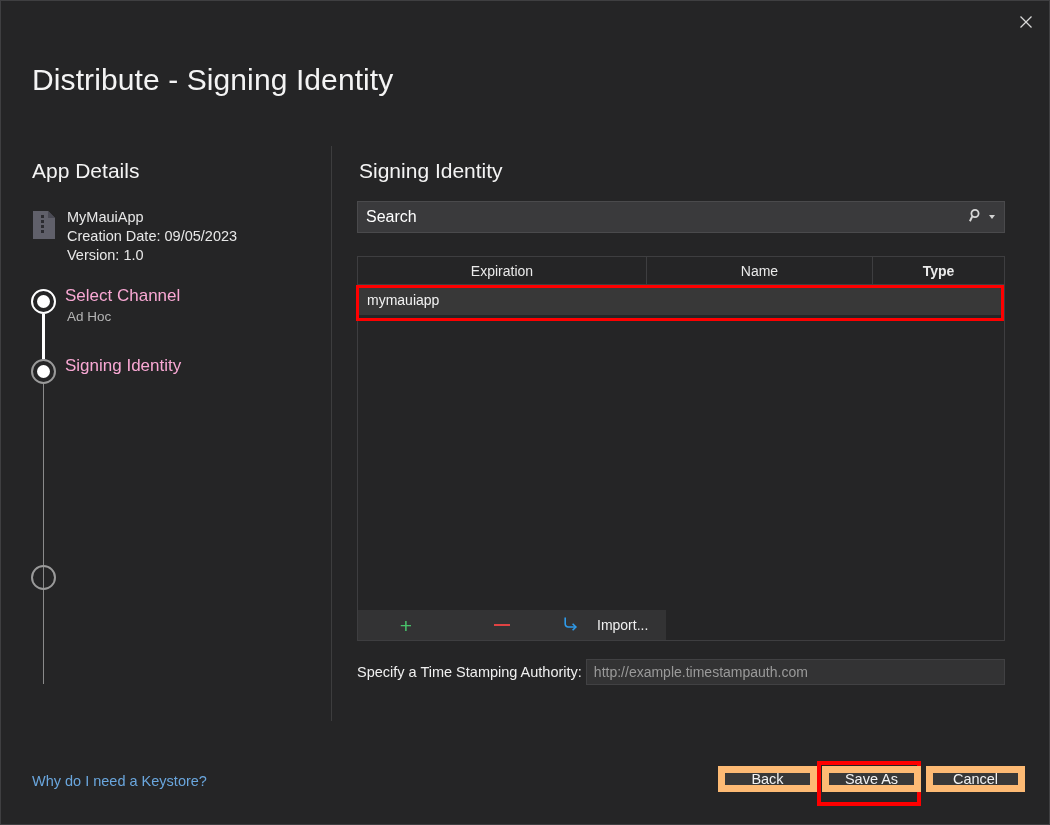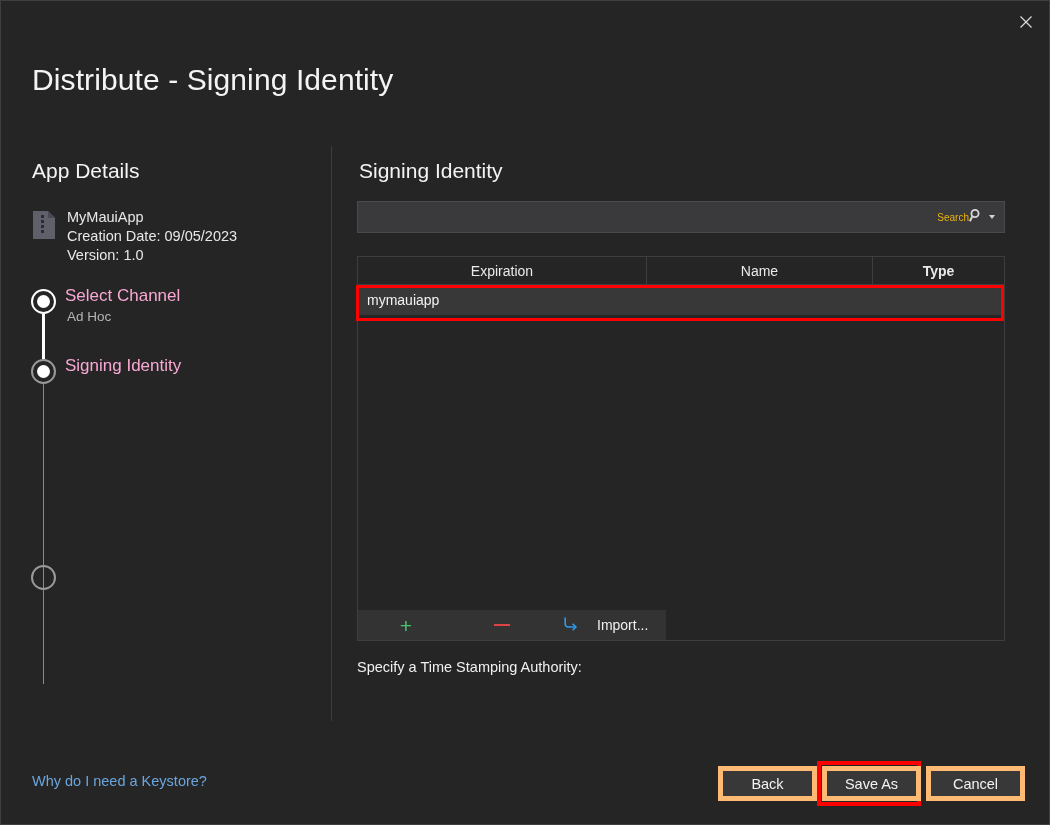--- a/index.html
+++ b/index.html
@@ -170,25 +170,24 @@
     margin-top: 18px;
     height: 32px;
     background: #3a3a3c;
     border: 1px solid #4a4a4c;
     box-sizing: border-box;
     display: flex;
     align-items: center;
     cursor: text;
   }
   .search-placeholder {
-    font-size: 10px;
-    color: #eab308;
+    font-size: 16px;
+    color: #ffffff;
     padding-left: 8px;
     flex: 1;
-    text-align: right;
   }
   .search-icon-wrap {
     display: flex;
     align-items: center;
     padding-right: 9px;
     gap: 5px;
     cursor: pointer;
   }
   .caret {
     width: 0; height: 0;
@@ -329,23 +328,23 @@
   }
   .footer-buttons {
     position: absolute;
     right: 24px;
     top: 765px;
     display: flex;
     gap: 5px;
   }
   .fbtn {
     width: 99px;
-    height: 35px;
+    height: 26px;
     background: #383838;
-    border: 5px solid #fdba74;
+    border: 7px solid #fdba74;
     box-sizing: border-box;
     display: flex;
     align-items: center;
     justify-content: center;
     font-size: 14.5px;
     color: #f2f2f2;
     cursor: pointer;
   }
   .anno-btn {
     position: absolute;
@@ -464,20 +463,23 @@
             <path d="M3.2,1.5 V8 a3,3 0 0 0 3,3 H13" fill="none" stroke="#2f9bea" stroke-width="1.6"></path>
             <path d="M10.6,7.7 L13.9,11 L10.6,14.3" fill="none" stroke="#2f9bea" stroke-width="1.6"></path>
           </svg>
         </span>
         <span>Import...</span>
       </div>
     </div>
 
     <div class="ts-row">
       <span class="ts-label">Specify a Time Stamping Authority:</span>
+      <span class="ts-input">
+        <span>http://example.timestampauth.com</span>
+      </span>
     </div>
   </div>
 
   <div class="anno-row"></div>
   <div class="anno-btn"></div>
 
   <div class="help-link">Why do I need a Keystore?</div>
   <div class="footer-buttons">
     <div class="fbtn">Back</div>
     <div class="fbtn">Save As</div>

